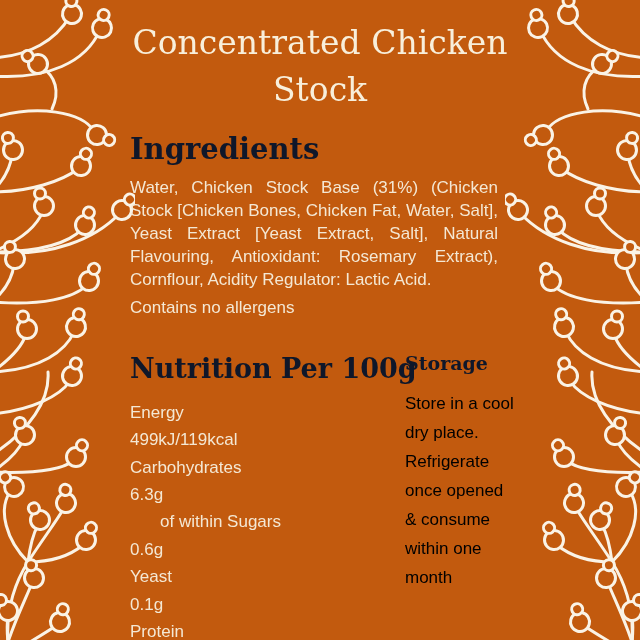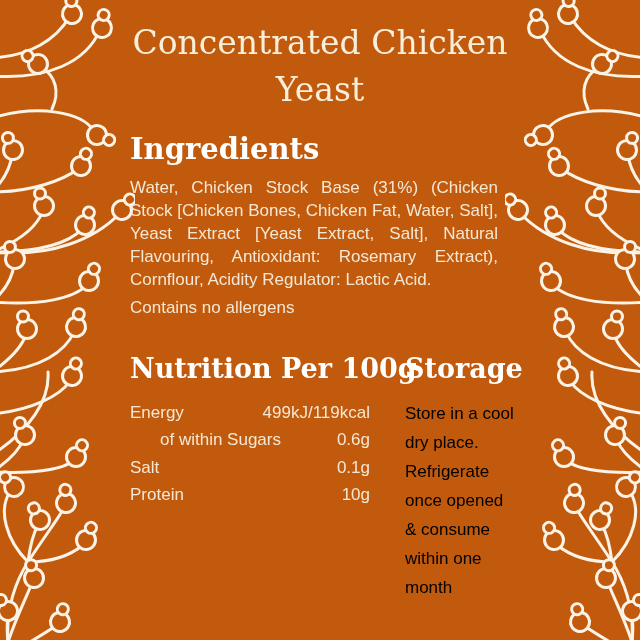--- a/index.html
+++ b/index.html
@@ -13,42 +13,42 @@
   .vine-right { right:0; transform:scaleX(-1); }
 
   .title {
     position:absolute; top:20px; left:130px; width:380px; margin:0;
     text-align:center;
     font-family:"DejaVu Serif", serif; font-weight:500;
     font-size:33px; line-height:1.42; color:#F8EFDB;
   }
   h2 {
     font-family:"DejaVu Serif", serif; font-weight:700;
-    color:#ffffff; margin:0; line-height:1.25; white-space:nowrap;
+    color:#0f172a; margin:0; line-height:1.25; white-space:nowrap;
   }
   .ingredients { position:absolute; left:130px; top:131px; width:368px; }
   .ingredients h2 { font-size:29px; margin-bottom:9px; }
   .ing-text {
     margin:0; text-align:justify; font-size:17px; line-height:23px;
     color:#F4E8D4;
   }
   .allergen {
     margin:5px 0 0; font-size:17px; line-height:24px;
     color:#F4E8D4;
   }
   .nutrition { position:absolute; left:130px; top:352px; width:240px; }
   .nutrition h2 { font-size:27px; margin-bottom:13px; }
   .nrow {
     display:flex; justify-content:space-between;
-    font-size:17px; line-height:27.4px; color:#F4E8D4;
+    font-size:17px; line-height:27.4px; color:#F4E8D4;flex-direction:column;
   }
   .nrow.indent .nlabel { padding-left:30px; }
-  .nvalue { text-align:right; }
+  .nvalue { }
   .storage { position:absolute; left:405px; top:352px; width:148px; }
-  .storage h2 { font-size:27px; margin-bottom:13px; }
+  .storage h2 { font-size:19px; margin-bottom:13px; }
   .storage-text {
     margin:0; white-space:pre-line; font-size:17px; line-height:29px;
     color:#000000;
   }
 </style>
 </head>
 <body>
 
 <div class="label">
 
@@ -161,41 +161,45 @@
       <use href="#bud" transform="translate(66 503) rotate(15)"></use>
       <use href="#bud" transform="translate(40 520) rotate(-10)"></use>
       <use href="#bud" transform="translate(86 540) rotate(40)"></use>
       <use href="#bud" transform="translate(34 578) rotate(5)"></use>
       <use href="#bud" transform="translate(8 611) rotate(-15)"></use>
       <use href="#bud" transform="translate(60 622) rotate(30)"></use>
       <use href="#bud" transform="translate(14 487) rotate(-25)"></use>
     </g>
   </svg>
 
-  <h1 class="title">Concentrated Chicken Yeast</h1>
+  <h1 class="title">Concentrated Chicken Stock</h1>
 
   <section class="ingredients">
     <h2>Ingredients</h2>
     <p class="ing-text">Water, Chicken Stock Base (31%) (Chicken Stock [Chicken Bones, Chicken Fat, Water, Salt], Yeast Extract [Yeast Extract, Salt], Natural Flavouring, Antioxidant: Rosemary Extract), Cornflour, Acidity Regulator: Lactic Acid.</p>
     <p class="allergen">Contains no allergens</p>
   </section>
 
   <section class="nutrition">
     <h2>Nutrition Per 100g</h2>
     <div>
       <div class="nrow">
         <span class="nlabel">Energy</span>
         <span class="nvalue">499kJ/119kcal</span>
       </div>
+      <div class="nrow">
+        <span class="nlabel">Carbohydrates</span>
+        <span class="nvalue">6.3g</span>
+      </div>
       <div class="nrow indent">
         <span class="nlabel">of within Sugars</span>
         <span class="nvalue">0.6g</span>
       </div>
       <div class="nrow">
-        <span class="nlabel">Salt</span>
+        <span class="nlabel">Yeast</span>
         <span class="nvalue">0.1g</span>
       </div>
       <div class="nrow">
         <span class="nlabel">Protein</span>
         <span class="nvalue">10g</span>
       </div>
     </div>
   </section>
 
   <section class="storage">

